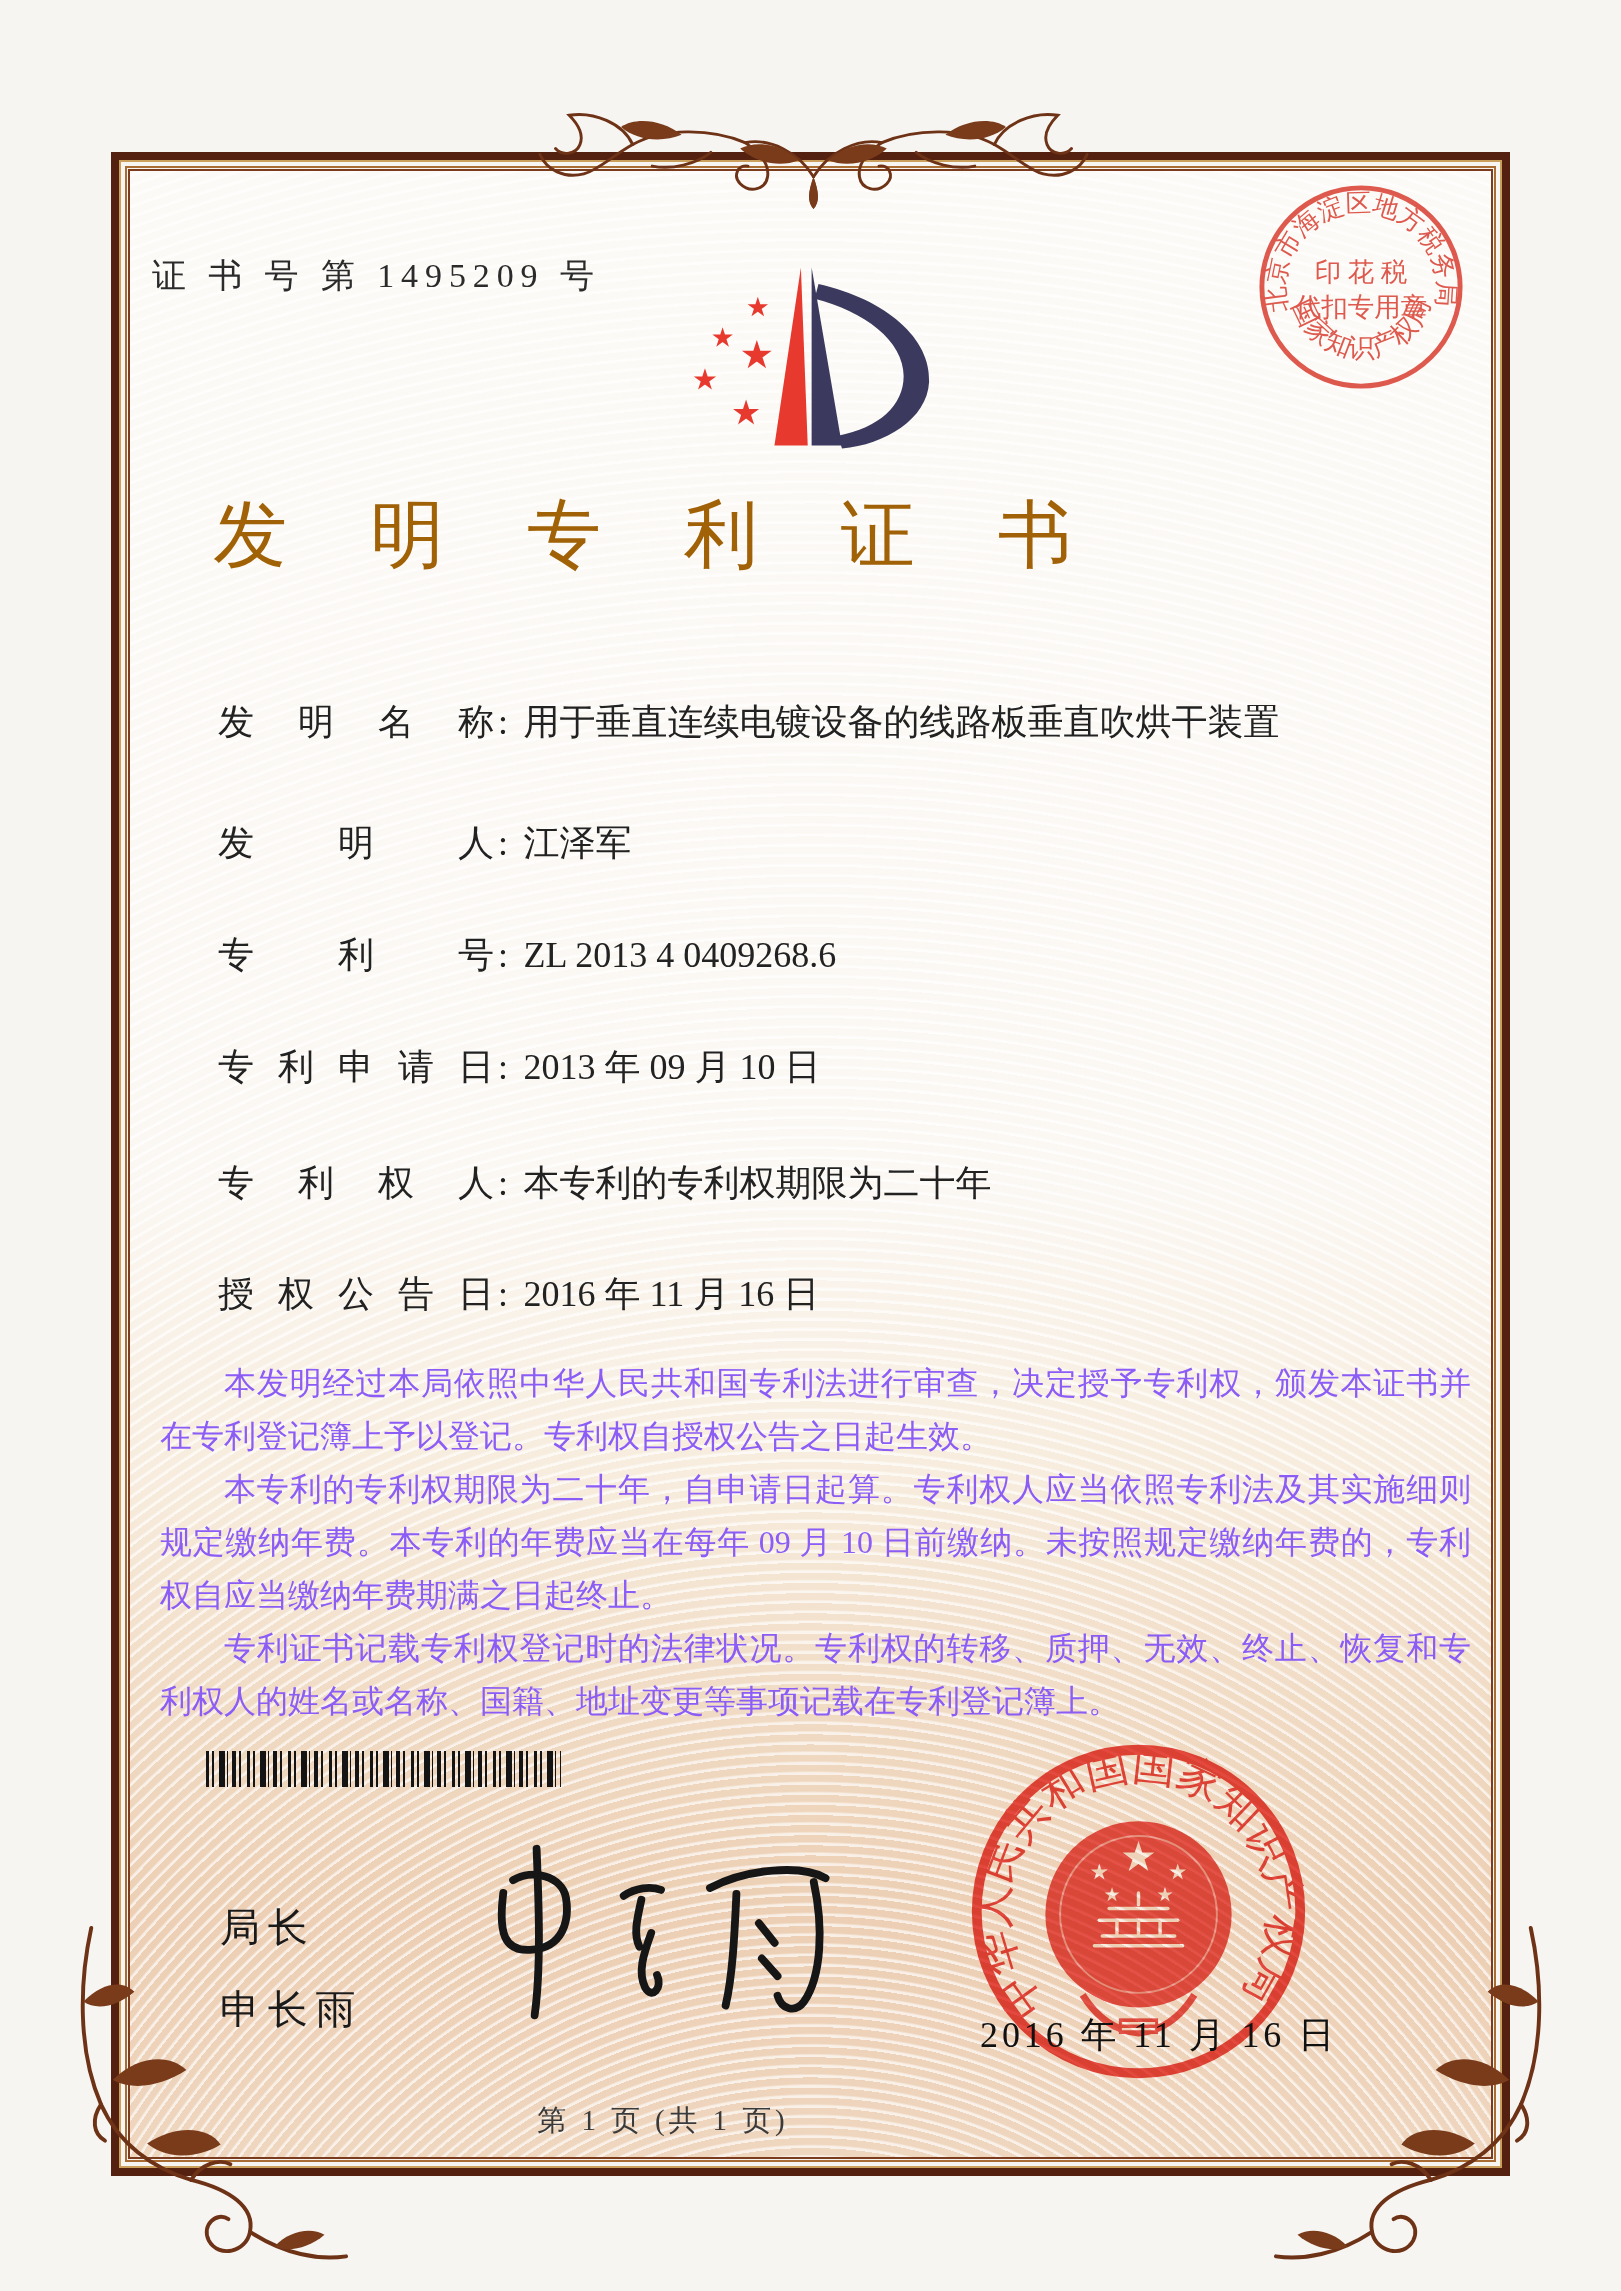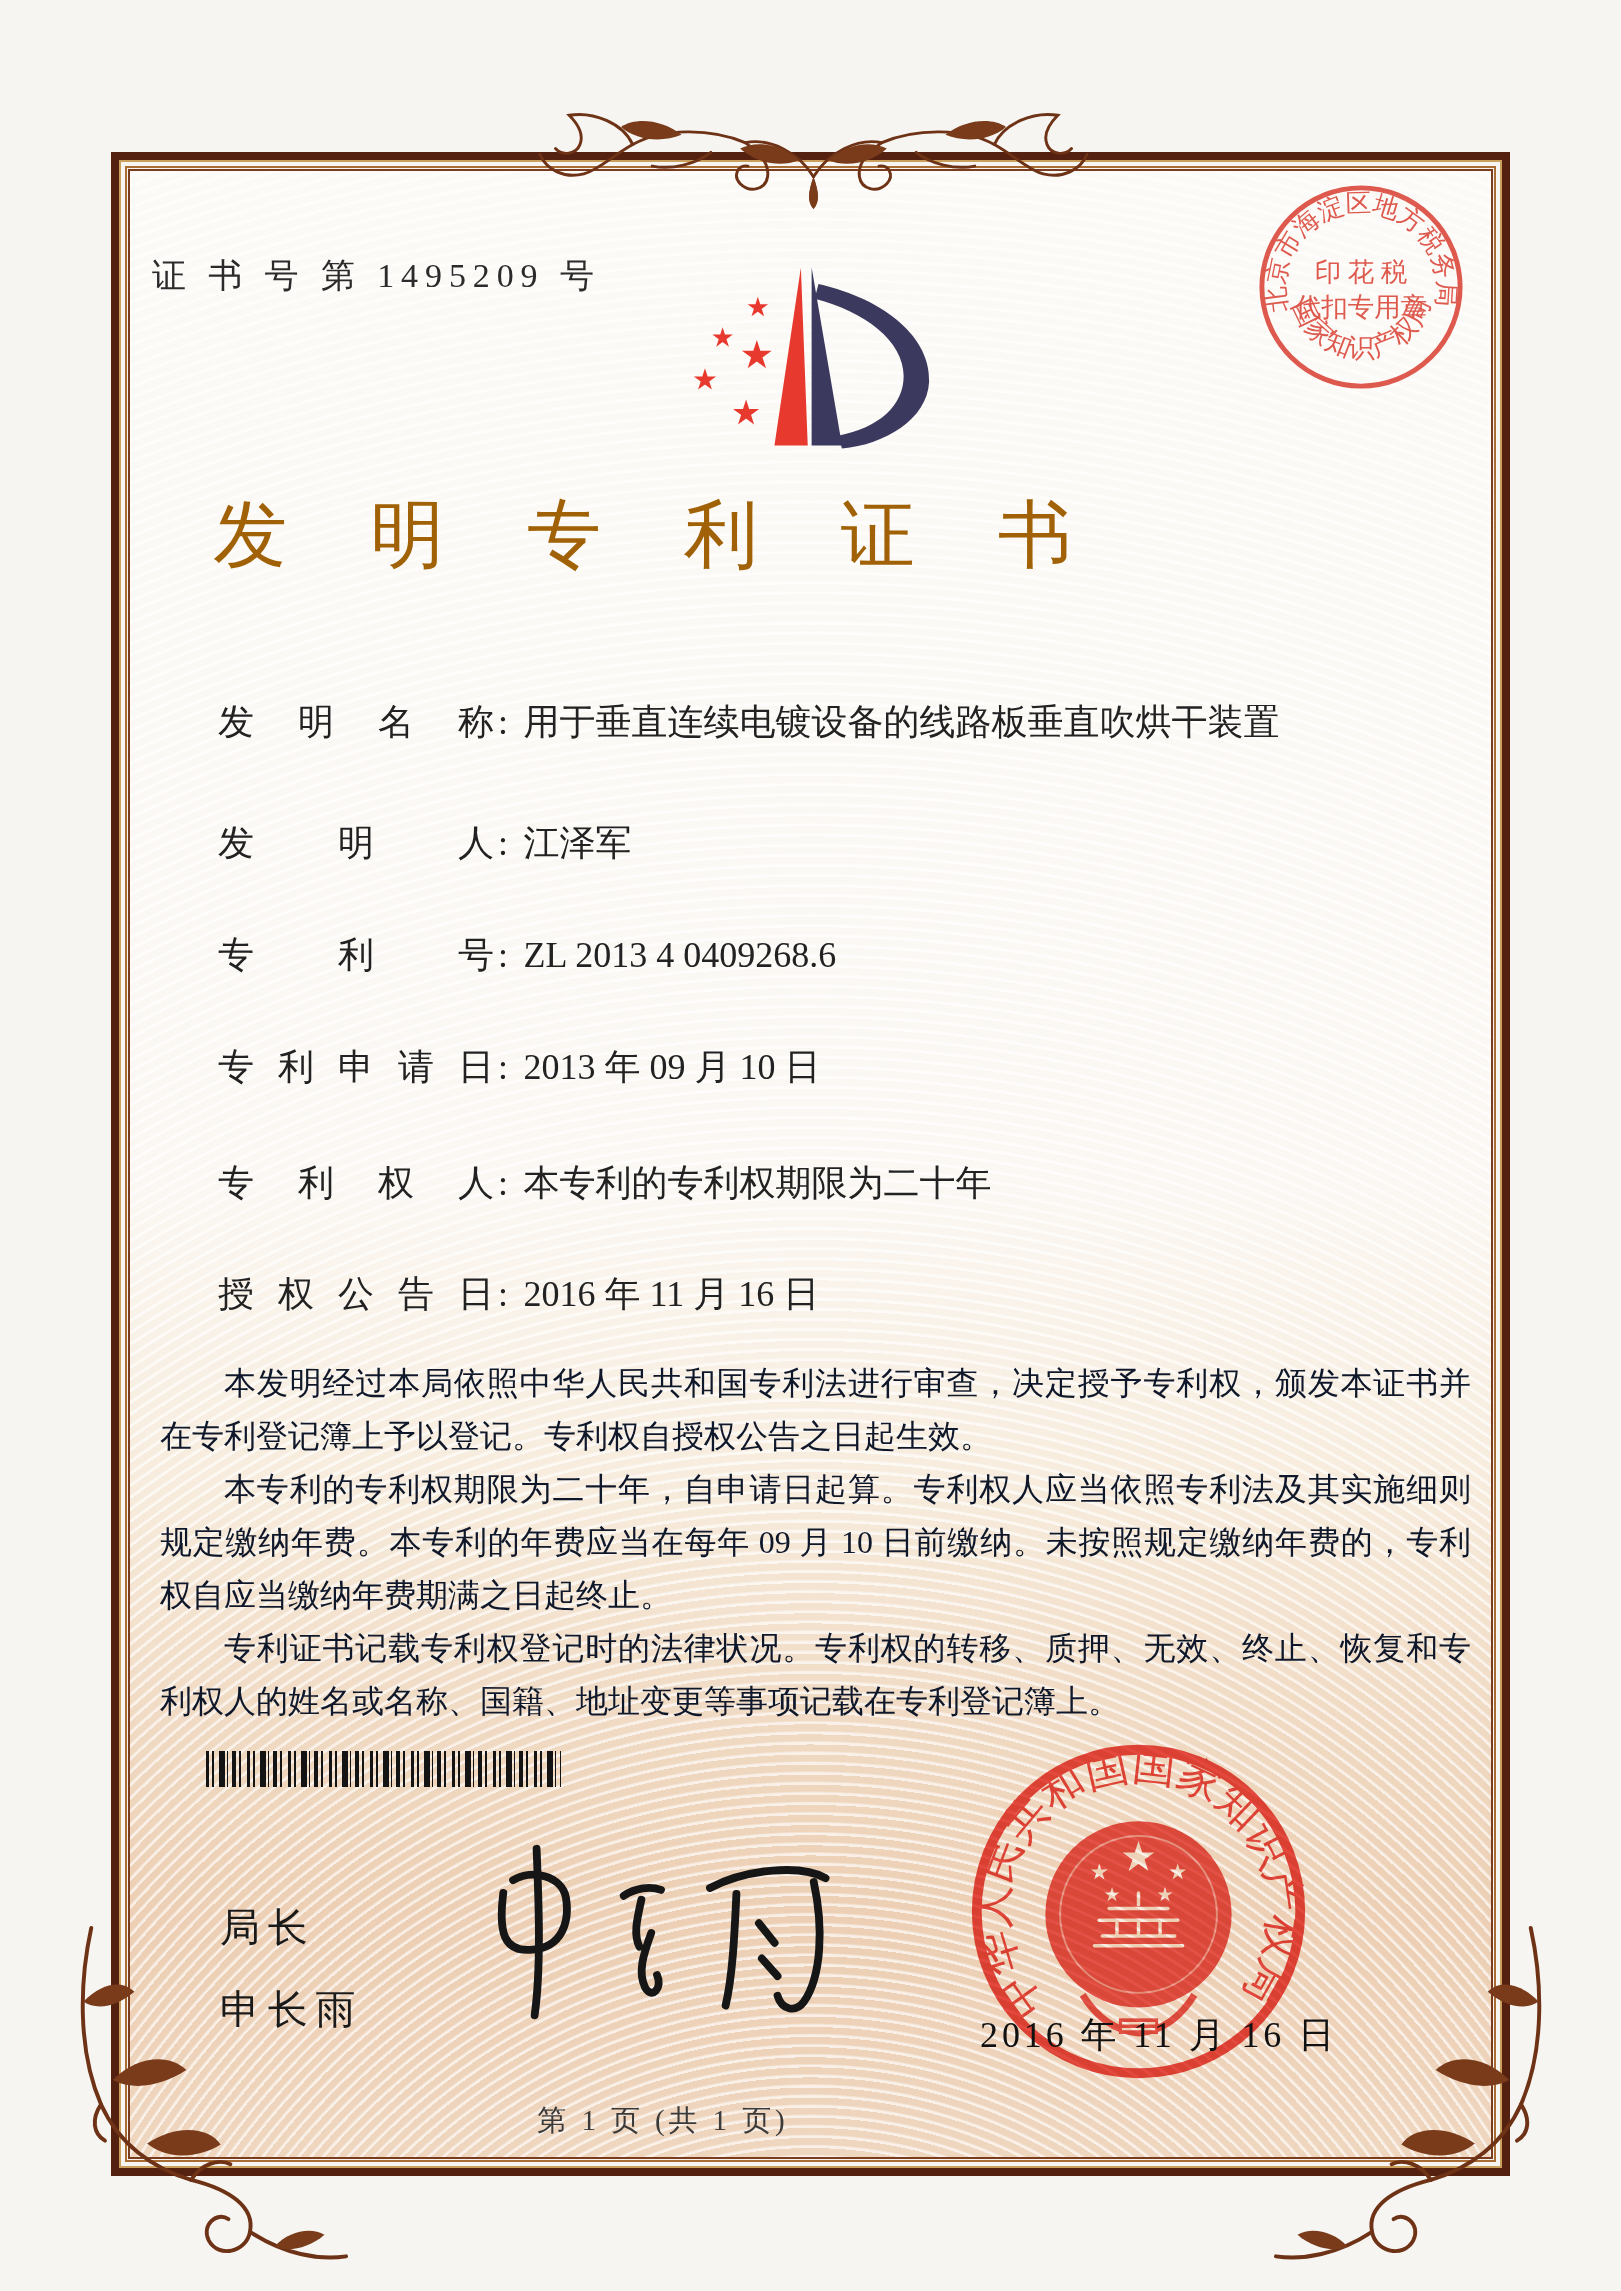--- a/index.html
+++ b/index.html
@@ -32,21 +32,21 @@
   .title{
     position:absolute;left:0;top:486px;width:1285px;text-align:center;
     font-size:74px;letter-spacing:1.12em;padding-left:1.12em;box-sizing:border-box;
     color:#a16207;font-weight:500;
   }
   
   .frow{position:absolute;left:218px;font-size:36px;white-space:nowrap;color:#222;}
   .flabel{display:inline-block;width:276px;text-align:justify;text-align-last:justify;}
   .fcolon{display:inline-block;margin:0 15.7px 0 3.9px;}
   
-  .body-text{position:absolute;left:160px;top:1357px;width:1311px;font-size:32px;color:#0f172a;}
+  .body-text{position:absolute;left:160px;top:1357px;width:1311px;font-size:32px;color:#8b5cf6;}
   .body-text p{margin:0;text-indent:2em;line-height:53px;text-align:justify;}
   
   .barcode{
     position:absolute;left:206px;top:1751px;width:355px;height:36px;
     background:repeating-linear-gradient(90deg,
       #141414 0 2.9px,rgba(0,0,0,0) 2.9px 5.9px,
       #141414 5.9px 7.8px,rgba(0,0,0,0) 7.8px 12.7px,
       #141414 12.7px 18.6px,rgba(0,0,0,0) 18.6px 20.6px,
       #141414 20.6px 21.6px,rgba(0,0,0,0) 21.6px 25.5px,
       #141414 25.5px 30px,rgba(0,0,0,0) 30px 33px,

